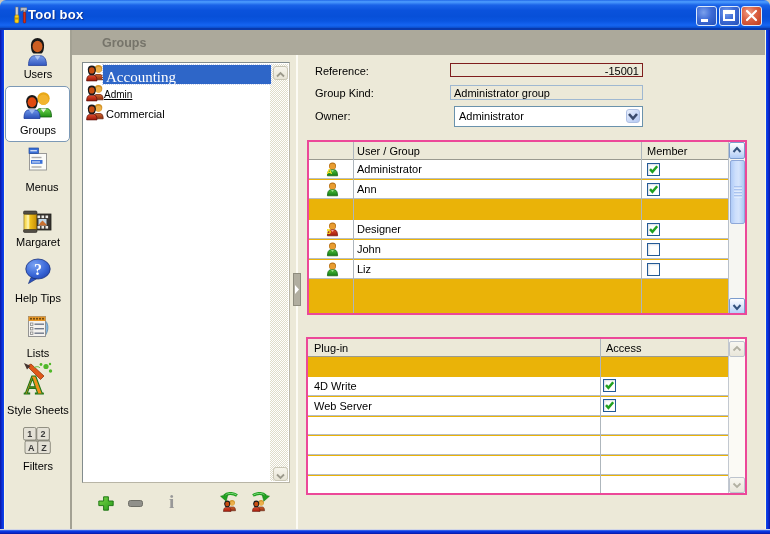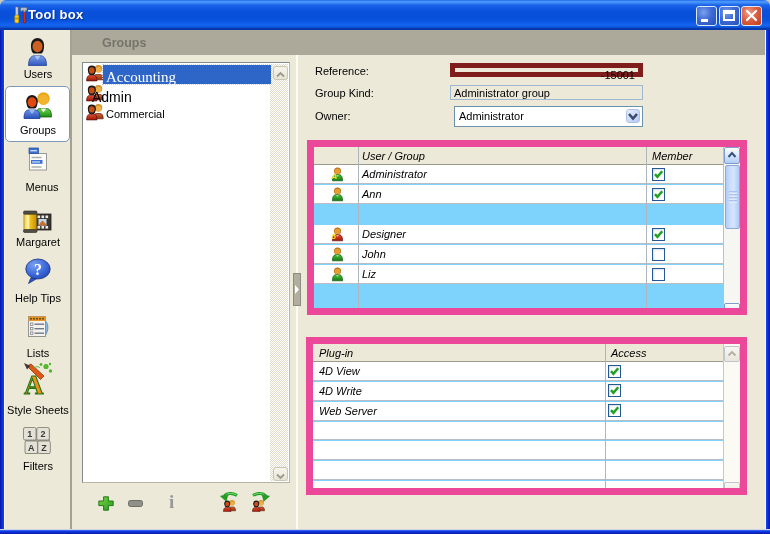--- a/index.html
+++ b/index.html
@@ -42,21 +42,21 @@
 #split-line { position:absolute; left:296px; top:55px; width:2px; height:474px; background:#FCFBF4; }
 #split-handle { position:absolute; left:293px; top:273px; width:8px; height:33px; background:#B1AEA0;
   border:1px solid #8E8C7E; }
 .flabel { position:absolute; font-size:11px; color:#000; }
 .fbox { position:absolute; left:450px; width:193px; height:15px; font-size:11px; color:#000;
   background:#ECE9D8; }
 #combo { position:absolute; left:454px; top:106px; width:189px; height:21px; background:#fff;
   border:1.5px solid #6A92AC; font-size:11px; }
 #combo-btn { position:absolute; right:2px; top:2px; width:14px; height:14px; border-radius:3px;
   background:linear-gradient(135deg,#EAF0FD 0%,#CAD9F8 55%,#B4C8F2 100%); border:1px solid #AEC0E4; }
-.grid { position:absolute; background:#7dd3fc; border:7px solid #ec4899;font-style:italic; }
+.grid { position:absolute; background:#eab308; border:2px solid #ec4899; }
 .ghead { position:absolute; left:0; top:0; right:0; height:18px; background:#ECE9D8;
   border-bottom:1px solid #9A9A90; font-size:11px; color:#000; }
 .grow { position:absolute; left:0; right:0; border-bottom:1px solid #B8BEC4; background:#fff;
   font-size:11px; color:#000; }
 .vline { position:absolute; top:0; bottom:0; width:1px; background:#AEB6BC; }
 .cbx { position:absolute; width:13px; height:13px; background:#fff; border:1.5px solid #235A96;
   box-shadow:inset 1px 1px 2px #D8DFE5; }
 .sbtn-blue { position:absolute; left:0; width:16px; height:17px; border-radius:2px;
   background:linear-gradient(180deg,#FDFEFF 0%,#D7E5FB 55%,#B0CCF7 100%); border:1px solid #7C9CCD; }
 .sbtn-dis { position:absolute; left:0; width:16px; height:16px; border-radius:2px;
@@ -273,21 +273,21 @@
       <use href="#grp2sym"></use>
     </svg>
 <svg style="position:absolute;left:86px;top:85px" width="18" height="17" viewBox="0 0 18 17">
       <use href="#grp2sym"></use>
     </svg>
 <svg style="position:absolute;left:86px;top:104px" width="18" height="17" viewBox="0 0 18 17">
       <use href="#grp2sym"></use>
     </svg>
 <div id="lsel" style="position:absolute;left:103px;top:64.5px;width:168px;height:19.5px;background:#2E66C8;outline:1px dotted #C8D0E8;"></div>
 <div style="position:absolute;left:106px;top:69px;font-size:15px;color:#fff;font-family:Liberation Serif, serif;">Accounting</div>
-<div style="position:absolute;left:92px;top:88.5px;font-size:14px;color:#000;">Admin</div>
+<div style="position:absolute;left:104px;top:88.5px;font-size:10px;color:#000;text-decoration:underline;">Admin</div>
 <div style="position:absolute;left:106px;top:108px;font-size:11px;color:#000;">Commercial</div>
 
 <div id="split-line"></div>
 <div id="split-handle"><svg width="6" height="31" viewBox="0 0 6 31">
         <path d="M1 11 L5 15.5 L1 20 Z" fill="#fff"></path>
       </svg></div>
 
 <svg style="position:absolute;left:98px;top:496px" width="16" height="15" viewBox="0 0 16 15">
   <defs>
         <linearGradient id="plusg" x1="0" y1="0" x2="1" y2="1">
@@ -310,21 +310,21 @@
 <svg style="position:absolute;left:248px;top:492px" width="24" height="20" viewBox="0 0 24 20">
   <g transform="translate(4,8) scale(0.73)">
         <use href="#grp2sym"></use>
       </g>
   <path d="M5 3.5 C9.5 0.5 15 1 17.5 3.8" fill="none" stroke="#1FA01F" stroke-width="3"></path>
   <path d="M14 2.2 L21.5 4.2 L15.8 9.2 Z" fill="#1FA01F" stroke="#0E7010" stroke-width="0.5"></path>
   <path d="M5.5 3 C9.5 0.8 14 1 16.5 3" fill="none" stroke="#7CD87C" stroke-width="1"></path>
 </svg>
 
 <div class="flabel" style="left:315px;top:65px">Reference:</div>
-<div class="fbox" style="top:63px;height:14px;border:5px solid #7f1d1d;text-align:right;padding:1px 3px 0 16px">-15001</div>
+<div class="fbox" style="top:63px;height:14px;border:1px solid #7f1d1d;text-align:right;padding:1px 3px 0 16px">-15001</div>
 <div class="flabel" style="left:315px;top:87px">Group Kind:</div>
 <div class="fbox" style="top:85px;height:15px;border:1px solid #9FB8D1;padding:1px 0 0 3px">Administrator group</div>
 <div class="flabel" style="left:315px;top:110px">Owner:</div>
 <div id="combo">
       <div style="position:absolute;left:4px;top:3px">Administrator</div>
 <div id="combo-btn"><svg width="12" height="12" viewBox="0 0 12 12">
           <path d="M2 4 L6 8.5 L10 4" fill="none" stroke="#3A4A6C" stroke-width="2.6"></path>
         </svg></div>
     </div>
 <div class="grid" id="t1" style="left:307px;top:140px;width:440px;height:175px;overflow:hidden">
@@ -401,26 +401,20 @@
 <div class="sbtn-blue" style="top:156px"><svg width="14" height="15" viewBox="0 0 14 15">
             <path d="M3.5 6 L7 10 L10.5 6" fill="none" stroke="#33527E" stroke-width="2"></path>
           </svg></div>
 </div>
 </div>
 <div class="grid" id="t2" style="left:306px;top:337px;width:441px;height:158px;overflow:hidden">
 <div class="ghead">
         <span style="position:absolute;left:6px;top:3px">Plug-in</span>
         <span style="position:absolute;left:298px;top:3px">Access</span>
       </div>
-<div class="grow" style="top:18.0px;height:18.85px">
-<span style="position:absolute;left:6px;top:3px">4D View</span>
-<div class="cbx" style="left:295px;top:2.5px"><svg width="11" height="11" viewBox="0 0 11 11">
-            <path d="M2 5.2 L4.4 7.8 L9.2 2.2" fill="none" stroke="#21A121" stroke-width="2.5"></path>
-          </svg></div>
-</div>
 <div class="grow" style="top:37.85px;height:18.85px">
 <span style="position:absolute;left:6px;top:3px">4D Write</span>
 <div class="cbx" style="left:295px;top:2.5px"><svg width="11" height="11" viewBox="0 0 11 11">
             <path d="M2 5.2 L4.4 7.8 L9.2 2.2" fill="none" stroke="#21A121" stroke-width="2.5"></path>
           </svg></div>
 </div>
 <div class="grow" style="top:57.7px;height:18.85px">
 <span style="position:absolute;left:6px;top:3px">Web Server</span>
 <div class="cbx" style="left:295px;top:2.5px"><svg width="11" height="11" viewBox="0 0 11 11">
             <path d="M2 5.2 L4.4 7.8 L9.2 2.2" fill="none" stroke="#21A121" stroke-width="2.5"></path>

